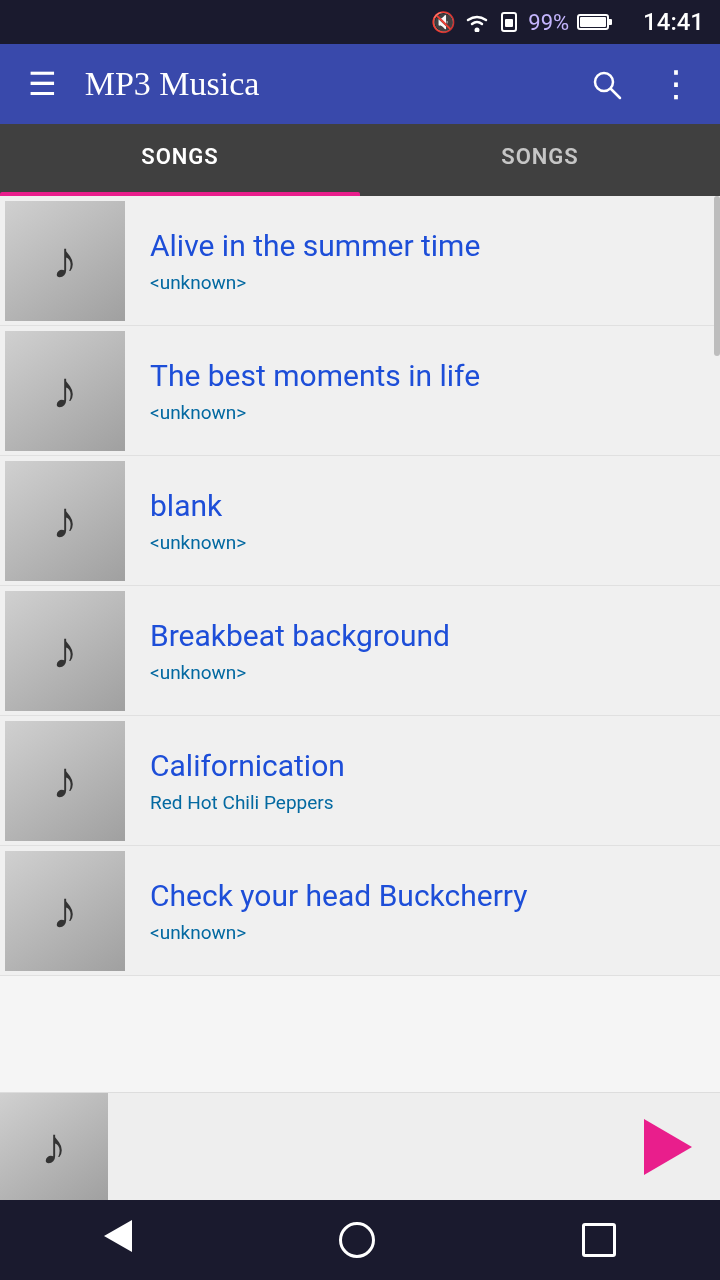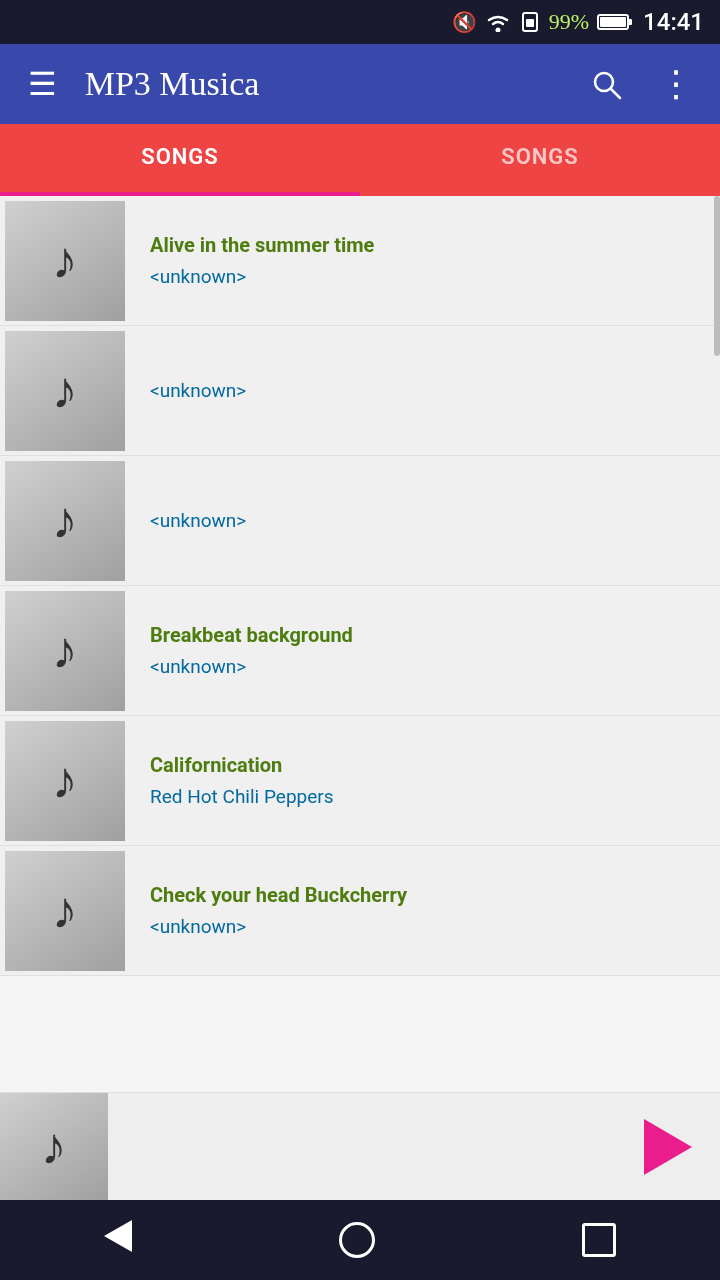--- a/index.html
+++ b/index.html
@@ -27,20 +27,21 @@
       display: flex;
       align-items: center;
       gap: 8px;
       color: white;
       font-size: 22px;
     }
     .status-time {
       color: white;
       font-size: 24px;
       font-weight: 500;
+      margin-left: 20px;
     }
 
     
     .app-bar {
       background: #3949ab;
       height: 80px;
       display: flex;
       align-items: center;
       padding: 0 20px;
       gap: 20px;
@@ -58,21 +59,21 @@
       cursor: pointer;
       padding: 8px;
       border-radius: 50%;
       display: flex;
       align-items: center;
       justify-content: center;
     }
 
     
     .tabs {
-      background: #ef4444;
+      background: #404040;
       display: flex;
       height: 72px;
       border-bottom: 3px solid transparent;
     }
     .tab {
       flex: 1;
       display: flex;
       align-items: center;
       justify-content: center;
       color: rgba(255,255,255,0.7);
@@ -131,23 +132,23 @@
     }
 
     .song-info {
       flex: 1;
       padding: 0 20px;
       display: flex;
       flex-direction: column;
       gap: 8px;
     }
     .song-title {
-      font-size: 20px;
-      color: #4d7c0f;
-      font-weight: 700;
+      font-size: 30px;
+      color: #1d4ed8;
+      font-weight: 400;
     }
     .song-artist {
       font-size: 19px;
       color: #0369a1;
     }
 
     
     .now-playing-bar {
       height: 108px;
       background: #eeeeee;
@@ -241,21 +242,21 @@
       <path d="M8 12 Q13 8 18 12" fill="none" stroke="white" stroke-width="2.5" stroke-linecap="round"></path>
       <path d="M4 8 Q13 2 22 8" fill="none" stroke="white" stroke-width="2.5" stroke-linecap="round"></path>
       <circle cx="13" cy="18" r="2.5" fill="white"></circle>
     </svg>
 
     <svg width="22" height="22" viewBox="0 0 22 22">
       <rect x="4" y="2" width="14" height="18" rx="2" fill="none" stroke="white" stroke-width="2"></rect>
       <rect x="7" y="8" width="8" height="8" rx="1" fill="white"></rect>
     </svg>
 
-    <span style="color:#bef264;font-size:22px;font-family:Liberation Serif, serif;">99%</span>
+    <span style="color:#c4b5fd;font-size:22px;">99%</span>
     <svg width="36" height="20" viewBox="0 0 36 20">
       <rect x="1" y="3" width="30" height="14" rx="2" fill="none" stroke="white" stroke-width="2"></rect>
       <rect x="31" y="7" width="4" height="6" rx="1" fill="white"></rect>
       <rect x="3" y="5" width="26" height="10" rx="1" fill="white"></rect>
     </svg>
   </div>
   <span class="status-time">14:41</span>
 </div>
 
 <div class="app-bar">
@@ -292,29 +293,31 @@
     <div style="width:6px;height:130px;position:relative;">
       <div style="position:absolute;right:0;top:0;width:6px;height:160px;background:#bdbdbd;border-radius:3px;"></div>
     </div>
   </div>
 
   <div class="song-item">
     <div class="song-thumb">
       <span class="music-note-icon">♪</span>
     </div>
     <div class="song-info">
-      <span class="song-artist">&lt;unknown&gt;</span>
-    </div>
-  </div>
-
-  <div class="song-item">
-    <div class="song-thumb">
-      <span class="music-note-icon">♪</span>
-    </div>
-    <div class="song-info">
+      <span class="song-title">The best moments in life</span>
+      <span class="song-artist">&lt;unknown&gt;</span>
+    </div>
+  </div>
+
+  <div class="song-item">
+    <div class="song-thumb">
+      <span class="music-note-icon">♪</span>
+    </div>
+    <div class="song-info">
+      <span class="song-title">blank</span>
       <span class="song-artist">&lt;unknown&gt;</span>
     </div>
   </div>
 
   <div class="song-item">
     <div class="song-thumb">
       <span class="music-note-icon">♪</span>
     </div>
     <div class="song-info">
       <span class="song-title">Breakbeat background</span>

